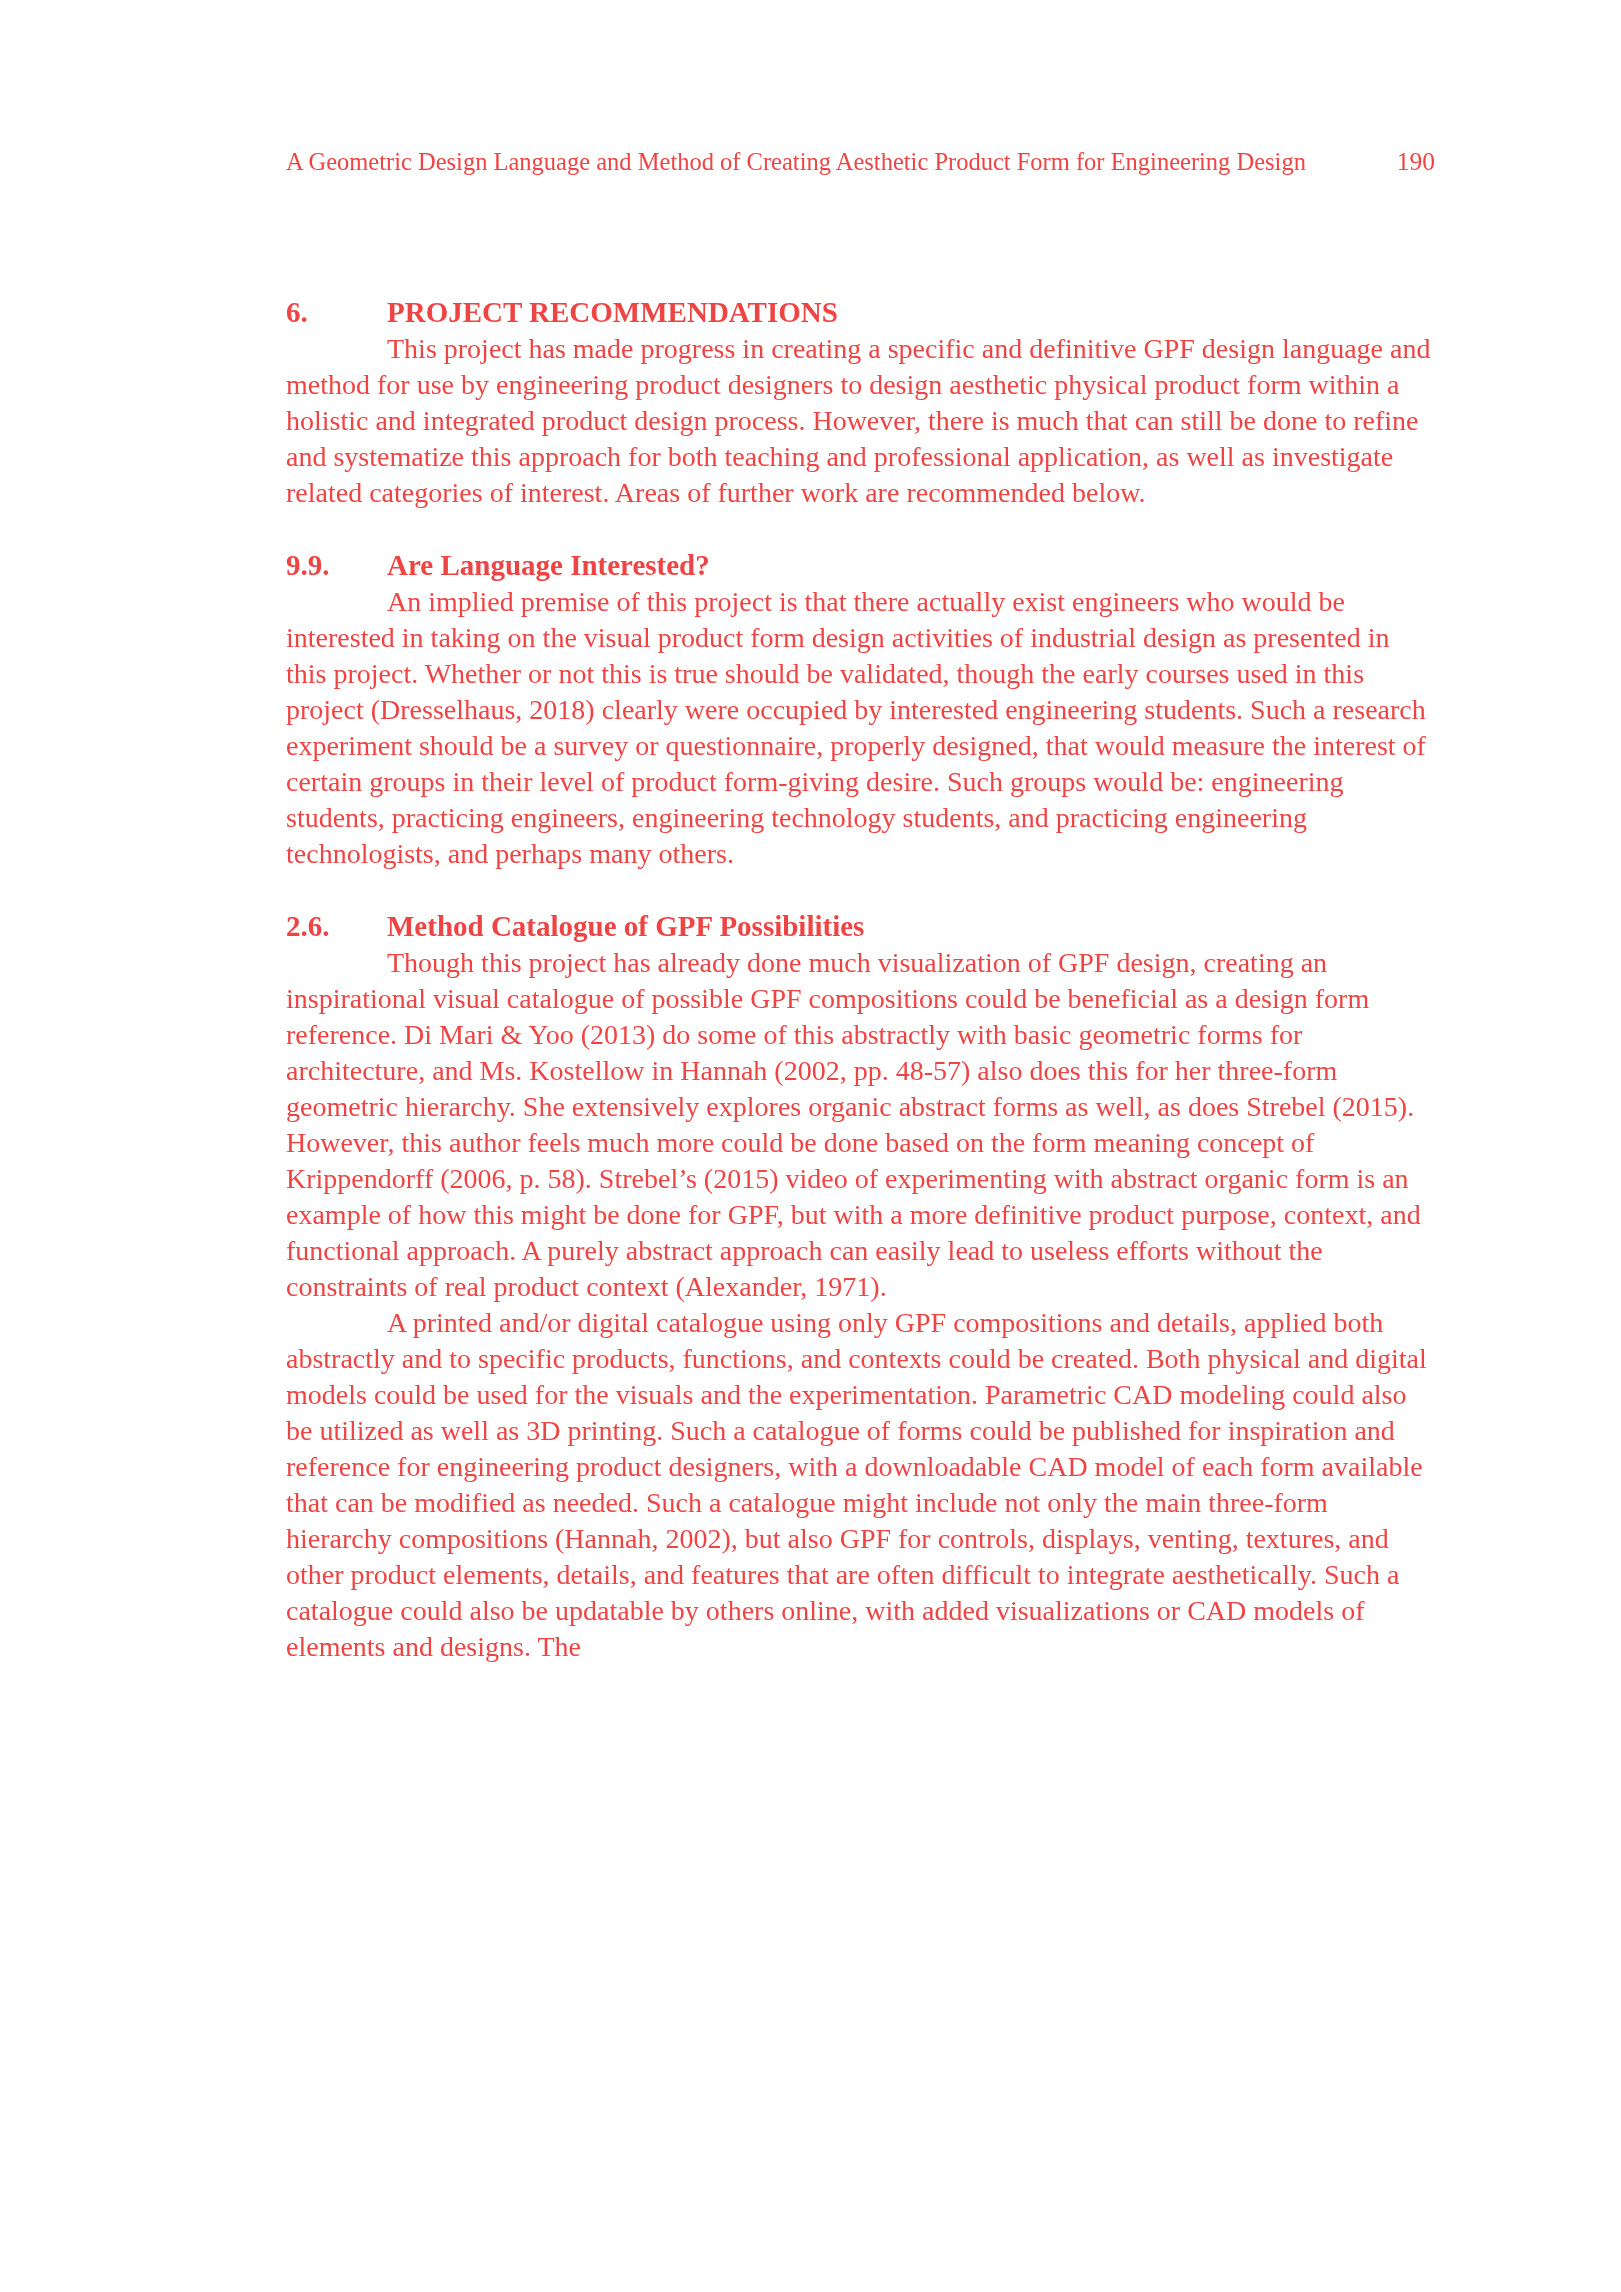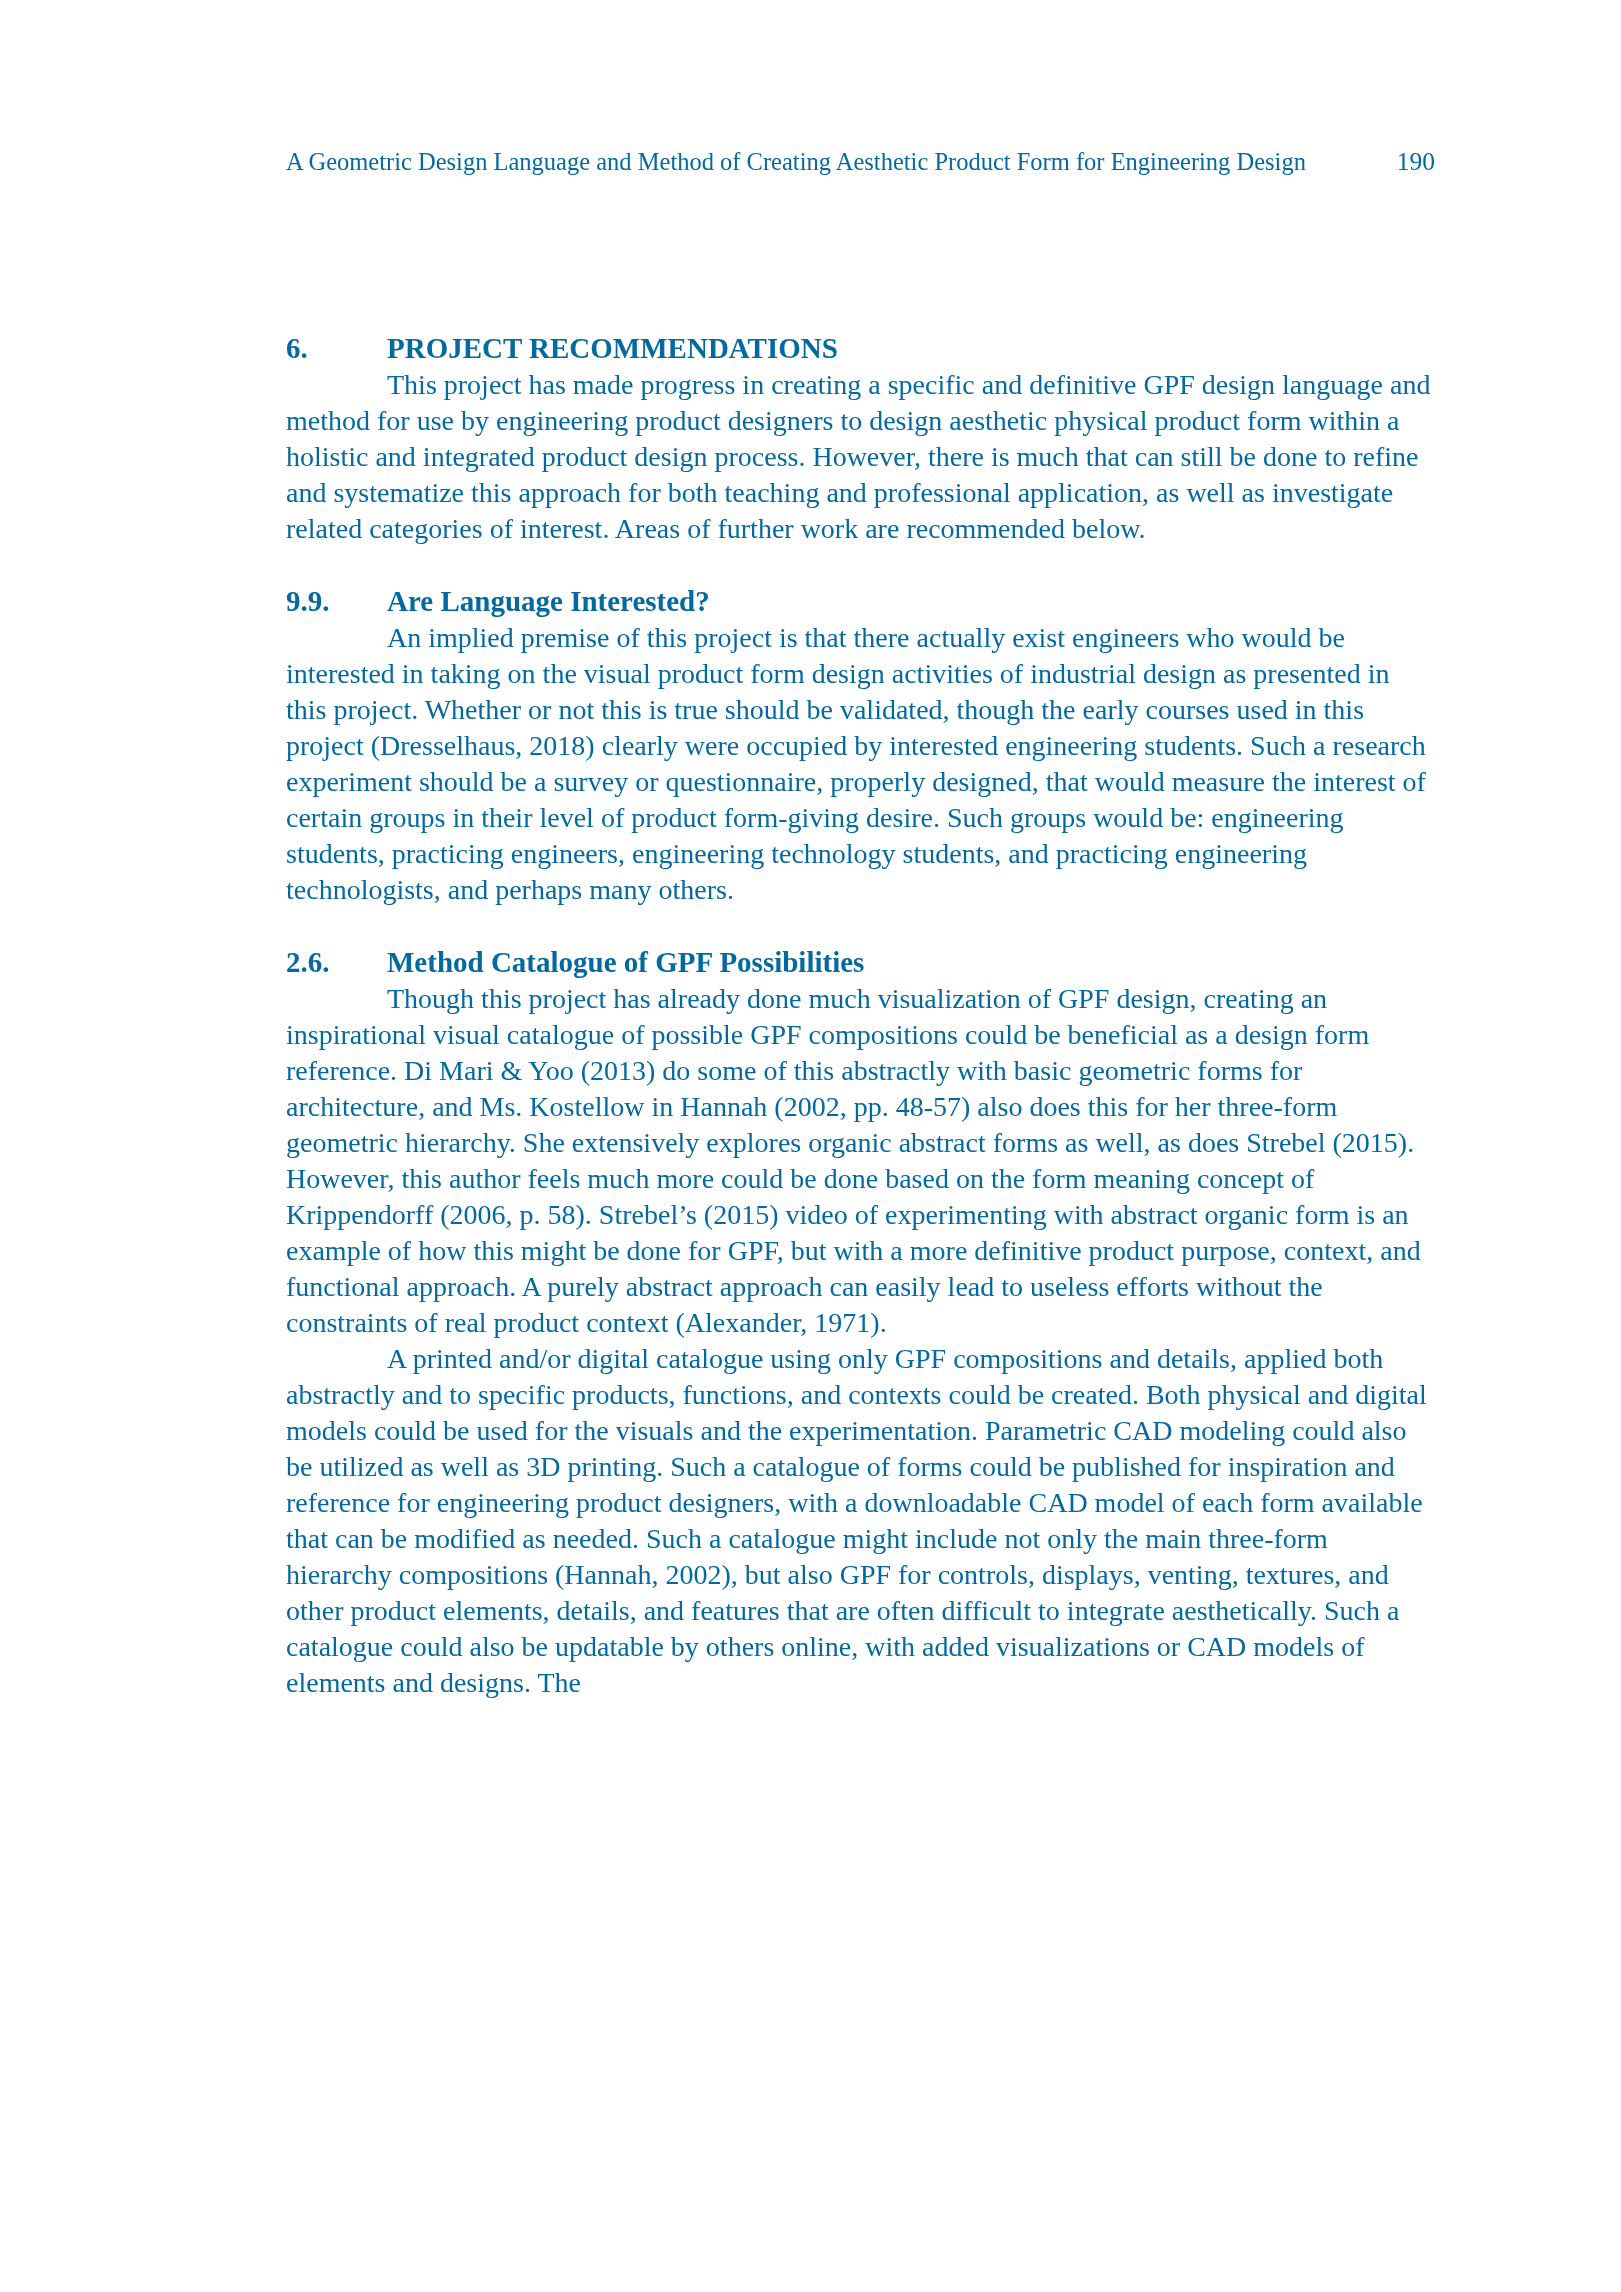--- a/index.html
+++ b/index.html
@@ -5,21 +5,21 @@
   html, body {
     margin: 0;
     padding: 0;
     background: #ffffff;
   }
   .page {
     position: relative;
     width: 1621px;
     height: 2293px;
     background: #ffffff;
-    color: #0369a1;
+    color: #ef4444;
     font-family: "Liberation Serif", serif;
     overflow: hidden;
   }
   .running-header {
     position: absolute;
     left: 286px;
     top: 147px;
     width: 1149px;
     display: flex;
     justify-content: space-between;
@@ -33,21 +33,20 @@
     padding-left: 39px;
   }
   .page-body {
     position: absolute;
     left: 286px;
     top: 294px;
     width: 1149px;
     font-size: 28px;
     line-height: 36px;
     text-align: left;
-    margin-top: 36px;
   }
   .sec-heading {
     font-weight: bold;
     margin: 36px 0 0 0;
     font-size: 29px;
     line-height: 37px;
   }
   .sec-heading.first {
     margin-top: 0;
   }

